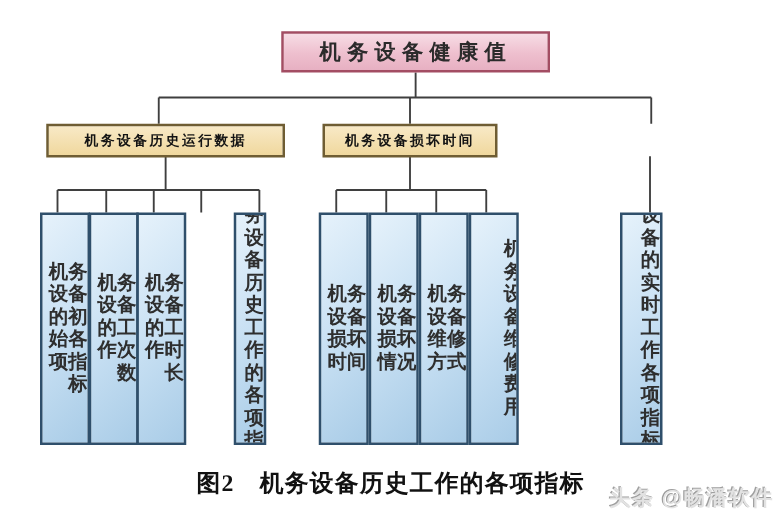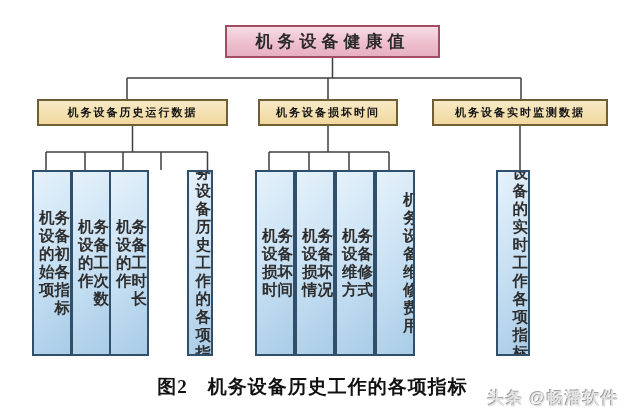--- a/index.html
+++ b/index.html
@@ -70,23 +70,20 @@
   <div class="node root">
     <span>机务设备健康值</span>
   </div>
 
   <div class="node branch branch-a">
     <span>机务设备历史运行数据</span>
   </div>
   <div class="node branch branch-b">
     <span>机务设备损坏时间</span>
   </div>
-  <div class="node branch branch-c">
-    <span>机务设备实时监测数据</span>
-  </div>
 
   <div class="node leaf w1 l1">
     <span>机务设备的初始各项指标</span>
   </div>
   <div class="node leaf w1 l2">
     <span>机务设备的工作次数</span>
   </div>
   <div class="node leaf w1 l3">
     <span>机务设备的工作时长</span>
   </div>

